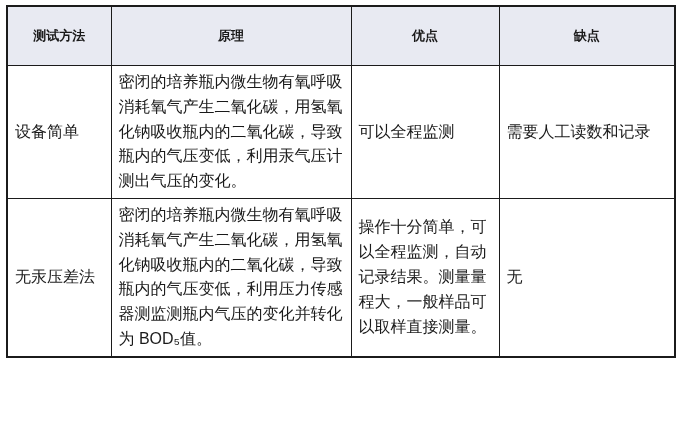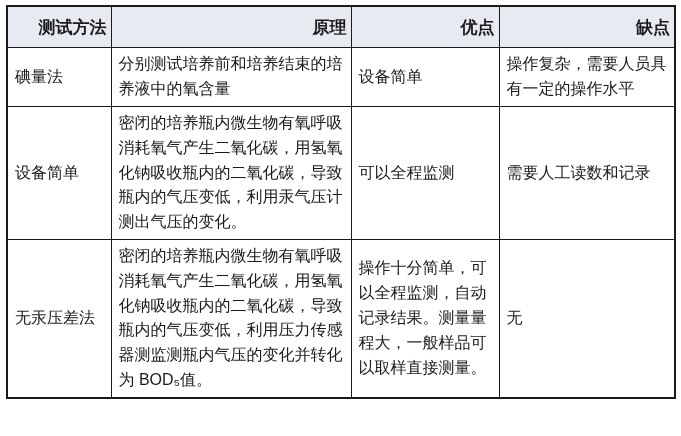--- a/index.html
+++ b/index.html
@@ -24,24 +24,24 @@
     color: #1a1a1a;
   }
   table.methods col.c-method   { width: 104px; }
   table.methods col.c-principle{ width: 240px; }
   table.methods col.c-adv      { width: 148px; }
   table.methods col.c-dis      { width: 176px; }
   table.methods th {
     background: #e8eaf2;
     border: 1px solid #1b1b1b;
     font-weight: bold;
-    font-size: 17px;
-    text-align: right;
+    font-size: 13px;
+    text-align: center;
     vertical-align: middle;
-    padding: 8px 4px;
+    padding: 17px 4px;
     height: 24px;
   }
   table.methods td {
     border: 1px solid #1b1b1b;
     font-size: 16px;
     line-height: 1.55;
     text-align: left;
     vertical-align: middle;
     padding: 4px 7px;
     word-break: break-all;
@@ -64,26 +64,20 @@
     </colgroup>
     <thead>
       <tr>
         <th>测试方法</th>
         <th>原理</th>
         <th>优点</th>
         <th>缺点</th>
       </tr>
     </thead>
     <tbody>
-      <tr class="r1">
-        <td>碘量法</td>
-        <td>分别测试培养前和培养结束的培养液中的氧含量</td>
-        <td>设备简单</td>
-        <td>操作复杂，需要人员具有一定的操作水平</td>
-      </tr>
       <tr class="r3">
         <td>设备简单</td>
         <td>密闭的培养瓶内微生物有氧呼吸消耗氧气产生二氧化碳，用氢氧化钠吸收瓶内的二氧化碳，导致瓶内的气压变低，利用汞气压计测出气压的变化。</td>
         <td>可以全程监测</td>
         <td>需要人工读数和记录</td>
       </tr>
       <tr class="r4">
         <td>无汞压差法</td>
         <td>密闭的培养瓶内微生物有氧呼吸消耗氧气产生二氧化碳，用氢氧化钠吸收瓶内的二氧化碳，导致瓶内的气压变低，利用压力传感器测监测瓶内气压的变化并转化为 BOD₅值。</td>
         <td>操作十分简单，可以全程监测，自动记录结果。测量量程大，一般样品可以取样直接测量。</td>

